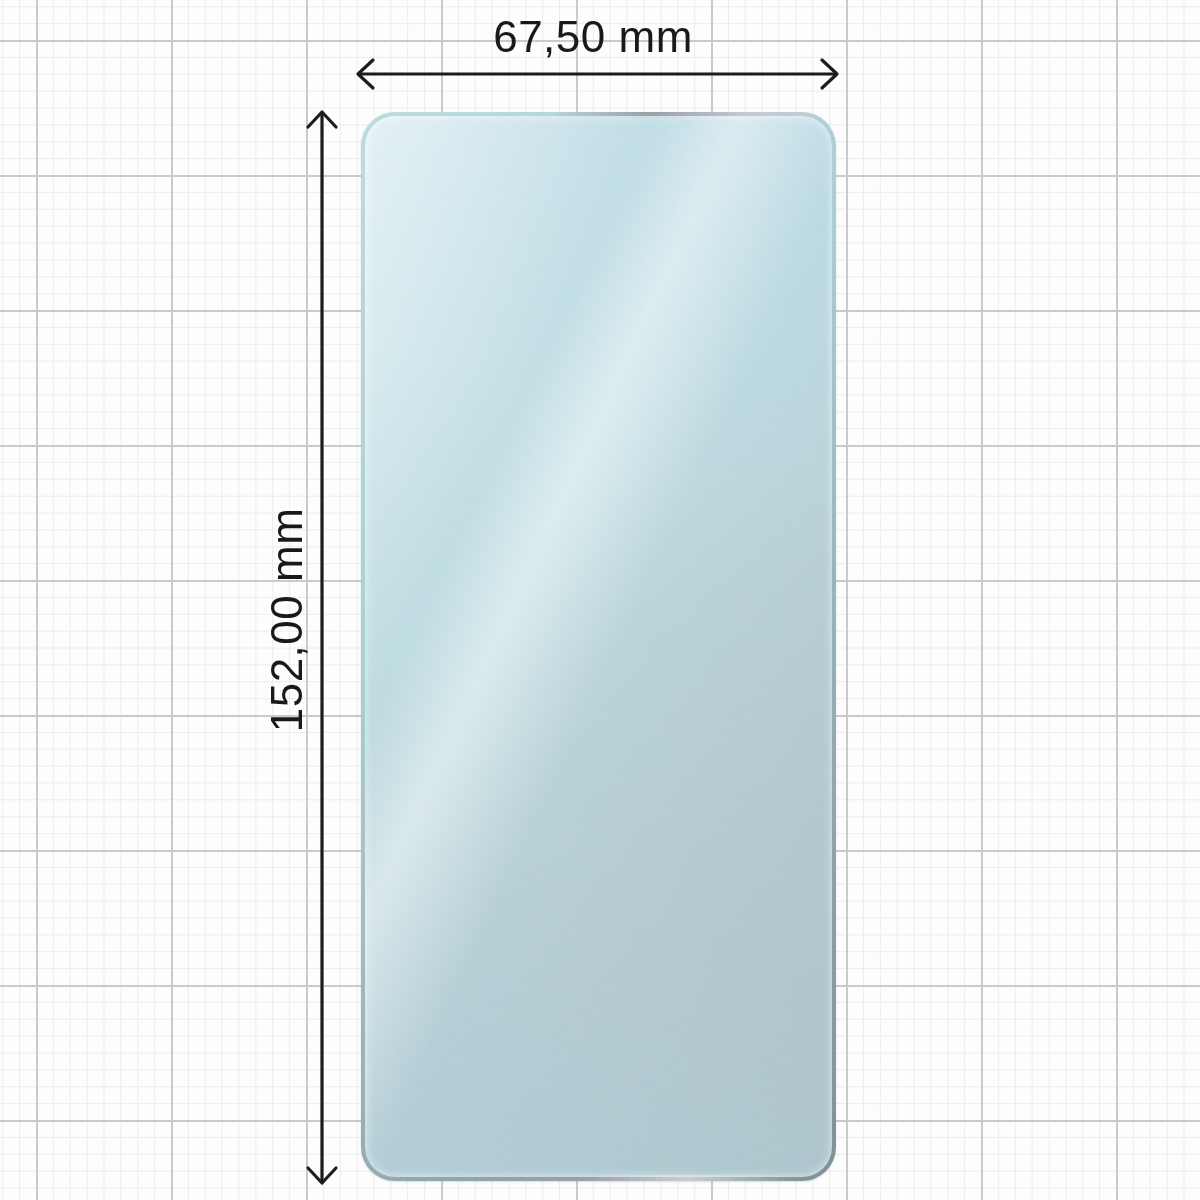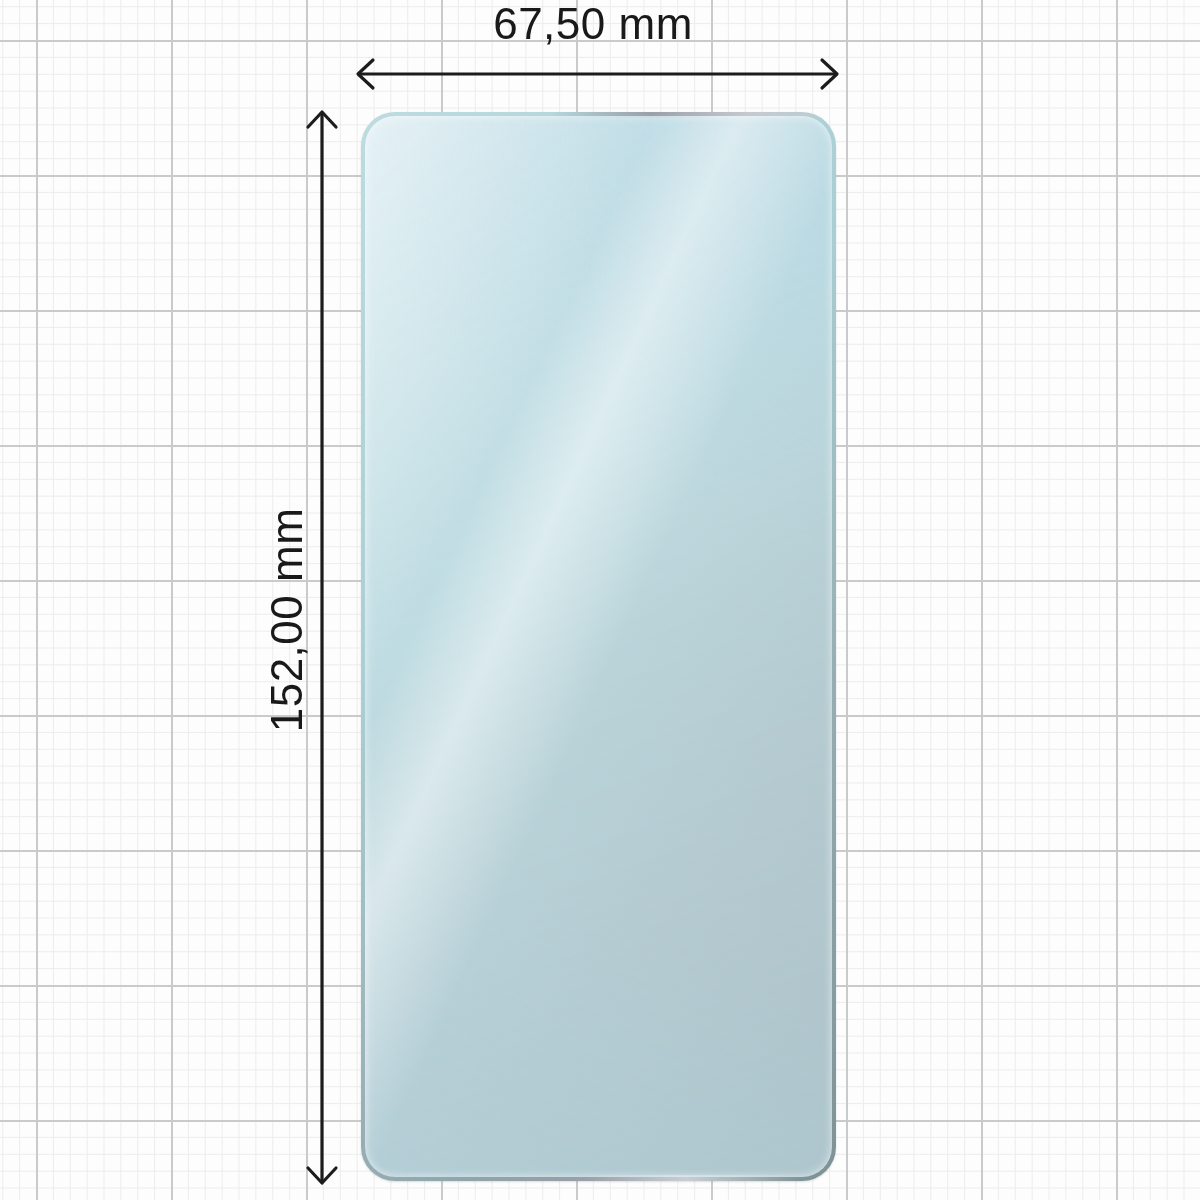--- a/index.html
+++ b/index.html
@@ -80,21 +80,21 @@
     color: #191919;
     font-size: 44px;
     font-weight: 500;
     letter-spacing: 0.5px;
     white-space: nowrap;
     line-height: 1;
   }
 
   .dim-label.width {
     left: 593px;
-    top: 2px;
+    top: 15px;
     transform: translateX(-50%);
   }
 
   .dim-label.height {
     left: 287px;
     top: 620px;
     transform: translate(-50%, -50%) rotate(-90deg);
   }
 </style>
 </head>

